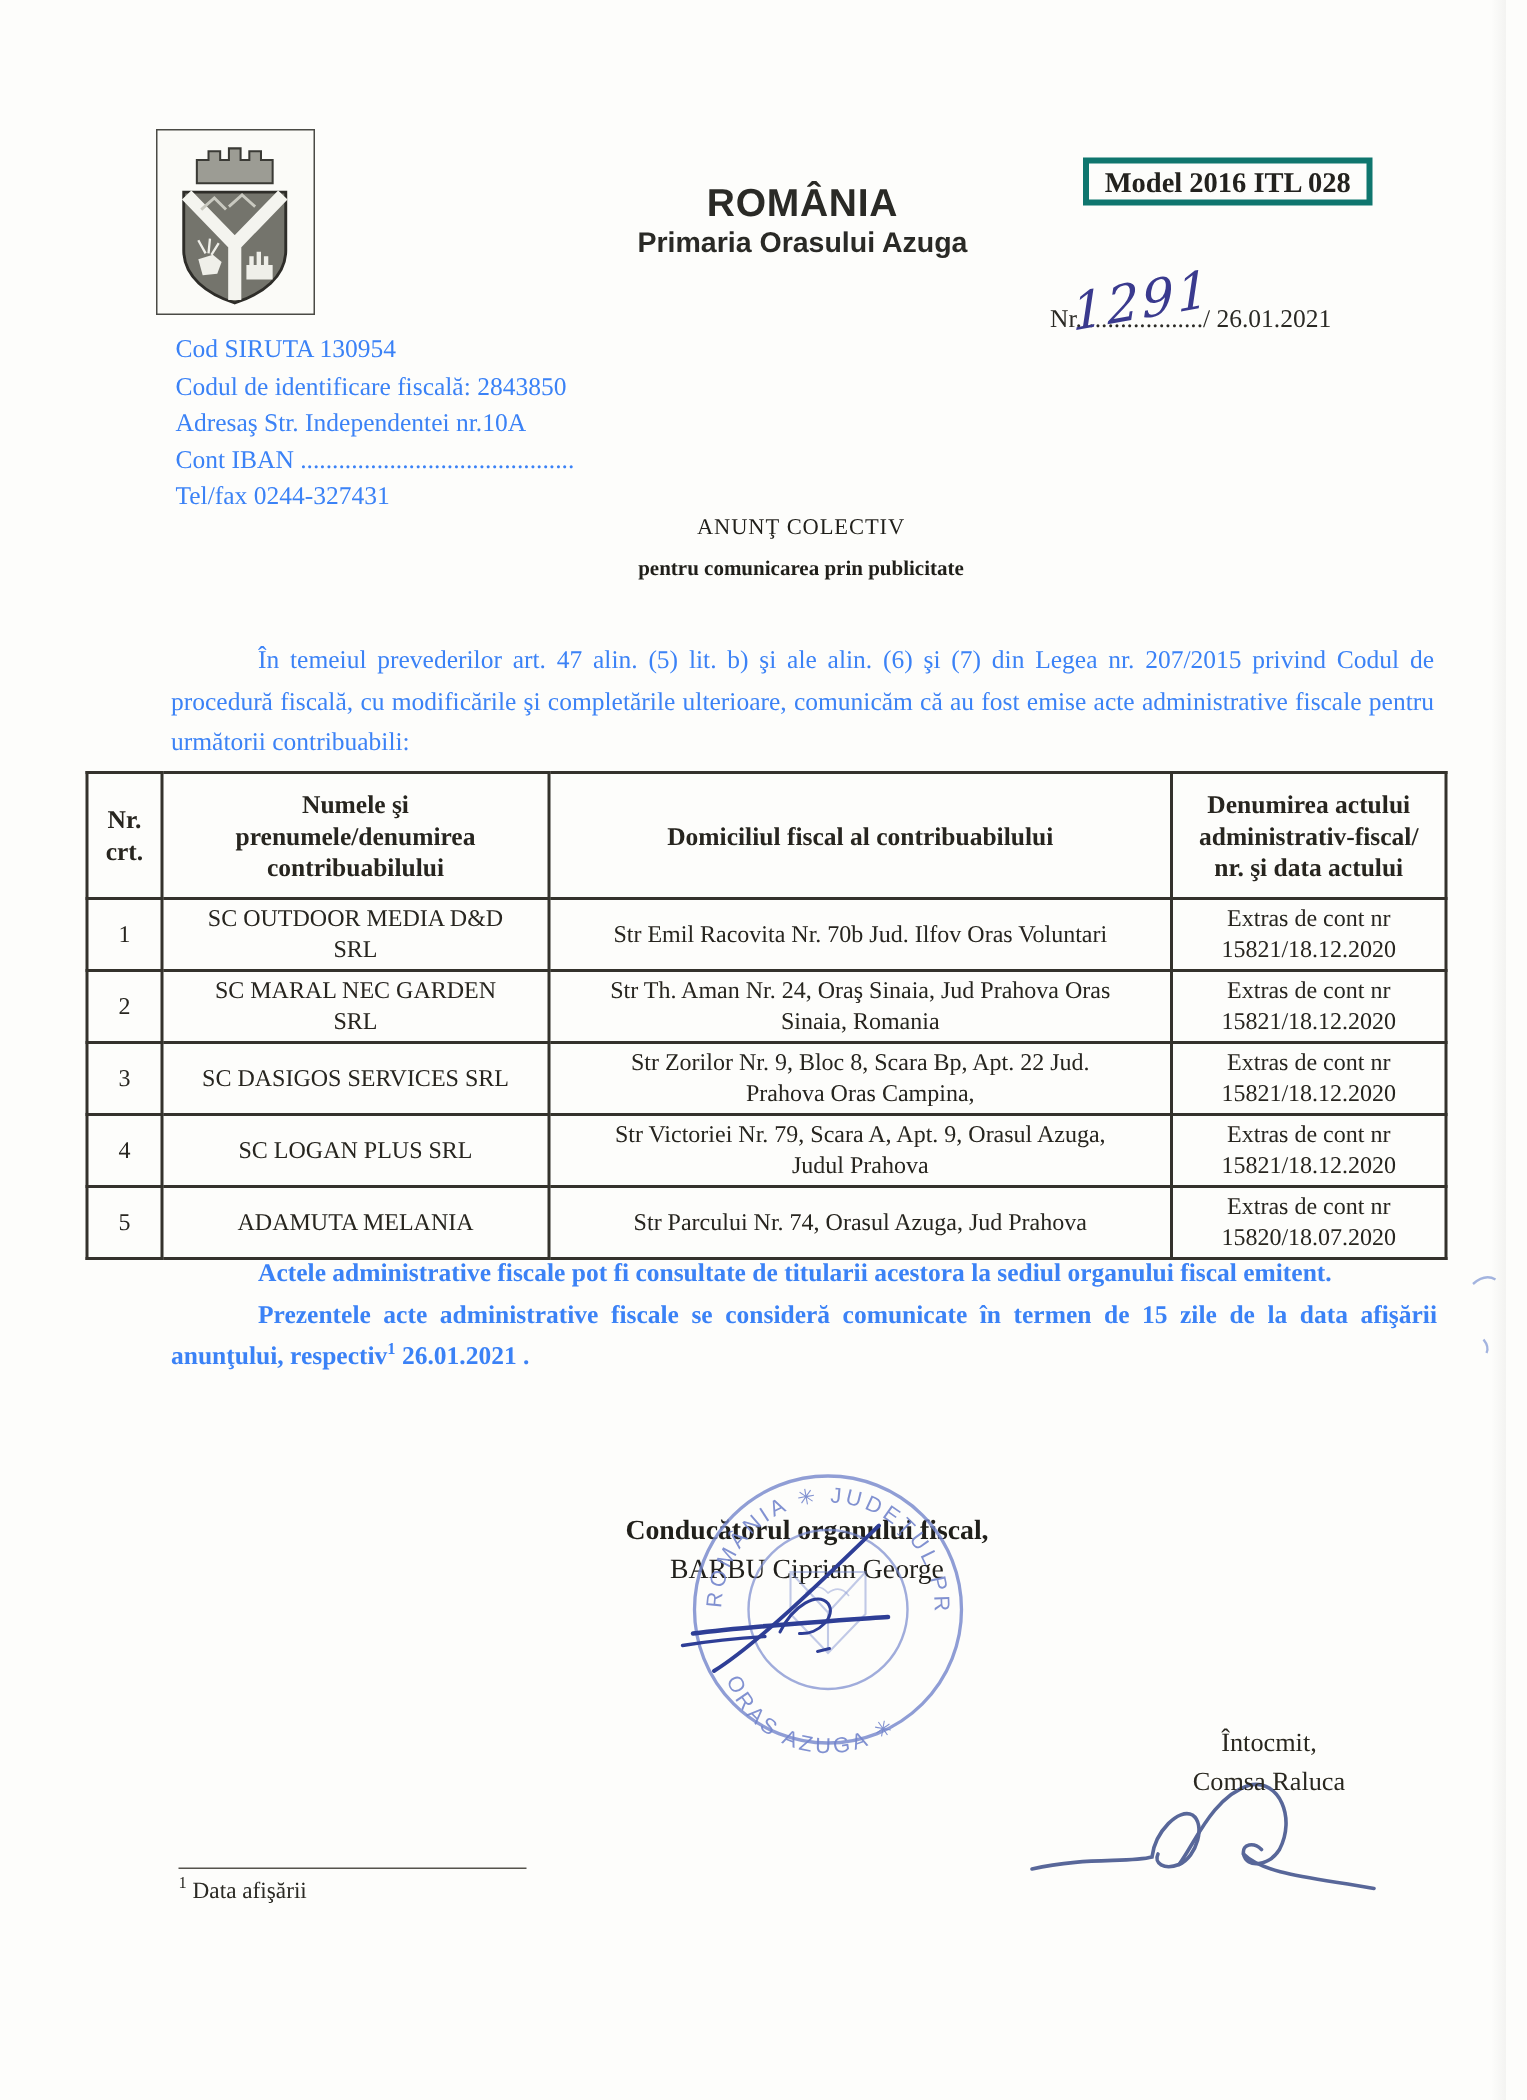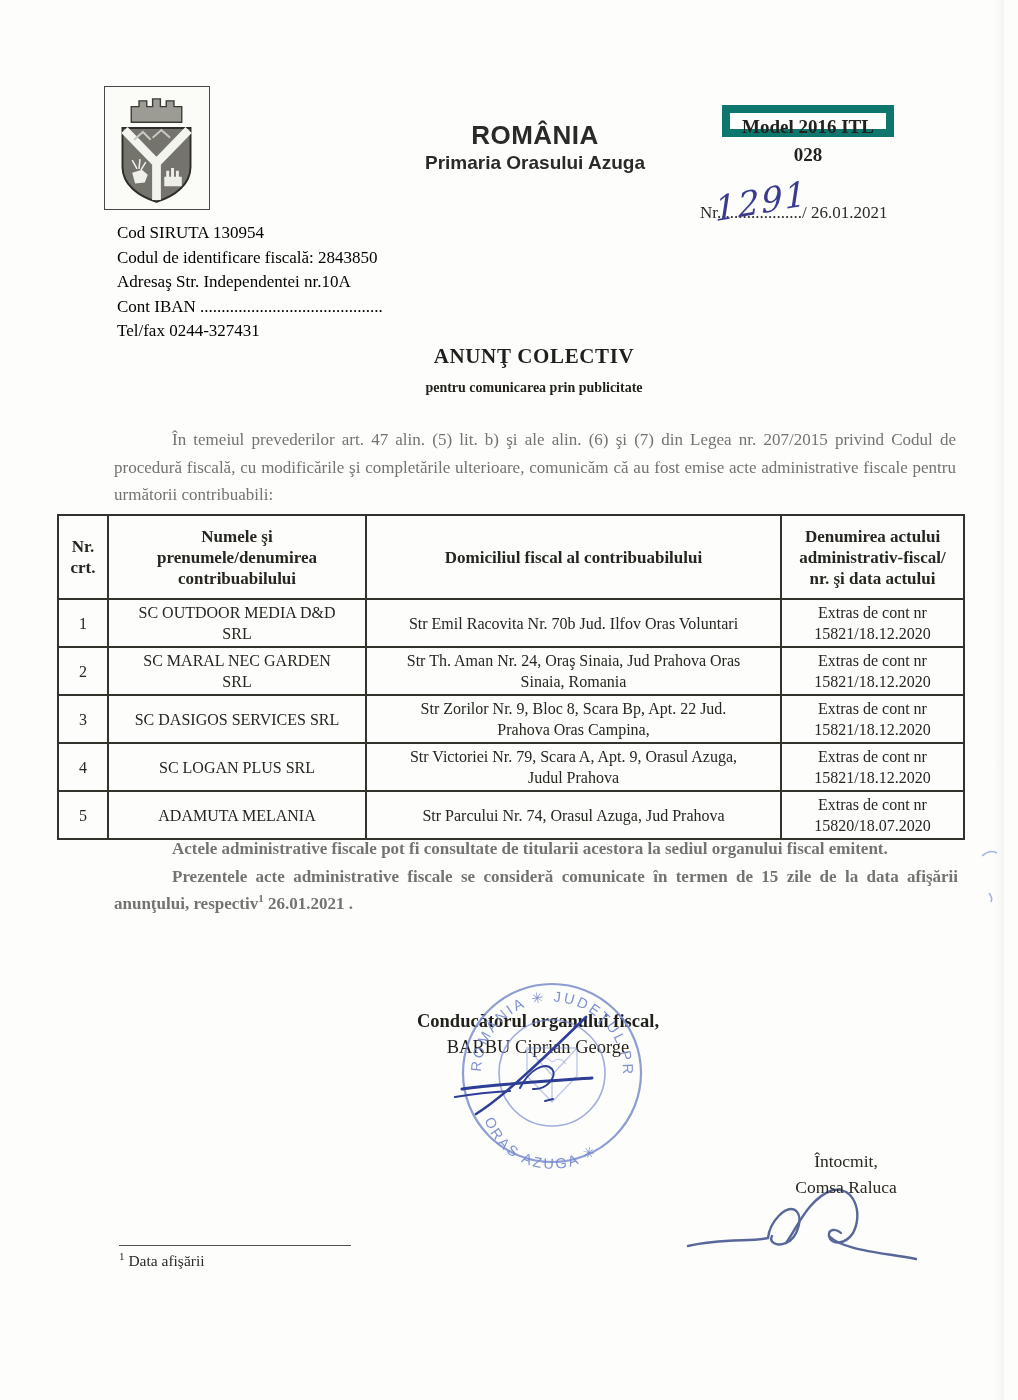--- a/index.html
+++ b/index.html
@@ -15,37 +15,37 @@
   
   .crest-box{
     position:absolute;left:104px;top:86px;width:106px;height:124px;
     border:1.5px solid #4a4a45;background:#fbfbf8;box-sizing:border-box;
   }
   .hdr-center{position:absolute;left:335px;top:120px;width:400px;text-align:center;
     font-family:"Liberation Sans", sans-serif;}
   .hdr-country{font-size:26px;font-weight:bold;letter-spacing:.5px;color:#2a2a26;}
   .hdr-inst{font-size:19px;font-weight:bold;margin-top:1px;color:#2a2a26;}
   .model-box{
-    position:absolute;left:722px;top:105px;width:172px;height:32px;
-    border:8px solid #0f766e;box-sizing:border-box;text-align:center;
+    position:absolute;left:722px;top:105px;width:193px;height:32px;
+    border:4px solid #0f766e;box-sizing:border-box;text-align:center;
     font-size:19px;font-weight:bold;line-height:28px;color:#23221e;
   }
   .nr-line{position:absolute;left:700px;top:203px;font-size:17px;color:#2b2a25;}
   .hand-nr{
     position:absolute;left:714px;top:178px;width:130px;height:52px;
     font-family:"DejaVu Serif", serif;font-style:italic;font-size:34px;
     color:#3a3a8e;transform:rotate(-10deg) skewX(-8deg);letter-spacing:2px;
   }
-  .info-block{position:absolute;left:117px;top:221px;font-size:17px;line-height:24.5px;color:#000000;}
+  .info-block{position:absolute;left:117px;top:221px;font-size:17px;line-height:24.5px;color:#3b82f6;}
   
   .title-block{position:absolute;left:114px;top:344px;width:840px;text-align:center;color:#201f1a;}
-  .title-main{font-size:21px;font-weight:bold;letter-spacing:.6px;}
+  .title-main{font-size:15px;font-weight:normal;letter-spacing:.6px;}
   .title-sub{font-size:14px;font-weight:bold;margin-top:11px;}
   
-  .para{font-size:17px;line-height:27.5px;text-align:justify;color:#737373;}
+  .para{font-size:17px;line-height:27.5px;text-align:justify;color:#3b82f6;}
   .intro{position:absolute;left:114px;top:426px;width:842px;}
   .indent{text-indent:58px;}
   .after-table{position:absolute;left:114px;top:835px;width:844px;}
   .after-table p{margin:0;font-weight:bold;}
   sup.fn{font-size:11px;line-height:0;vertical-align:super;}
   
   .doc-table{
     position:absolute;left:57px;top:514px;width:906px;border-collapse:collapse;
     table-layout:fixed;font-size:16px;color:#27251f;
   }

